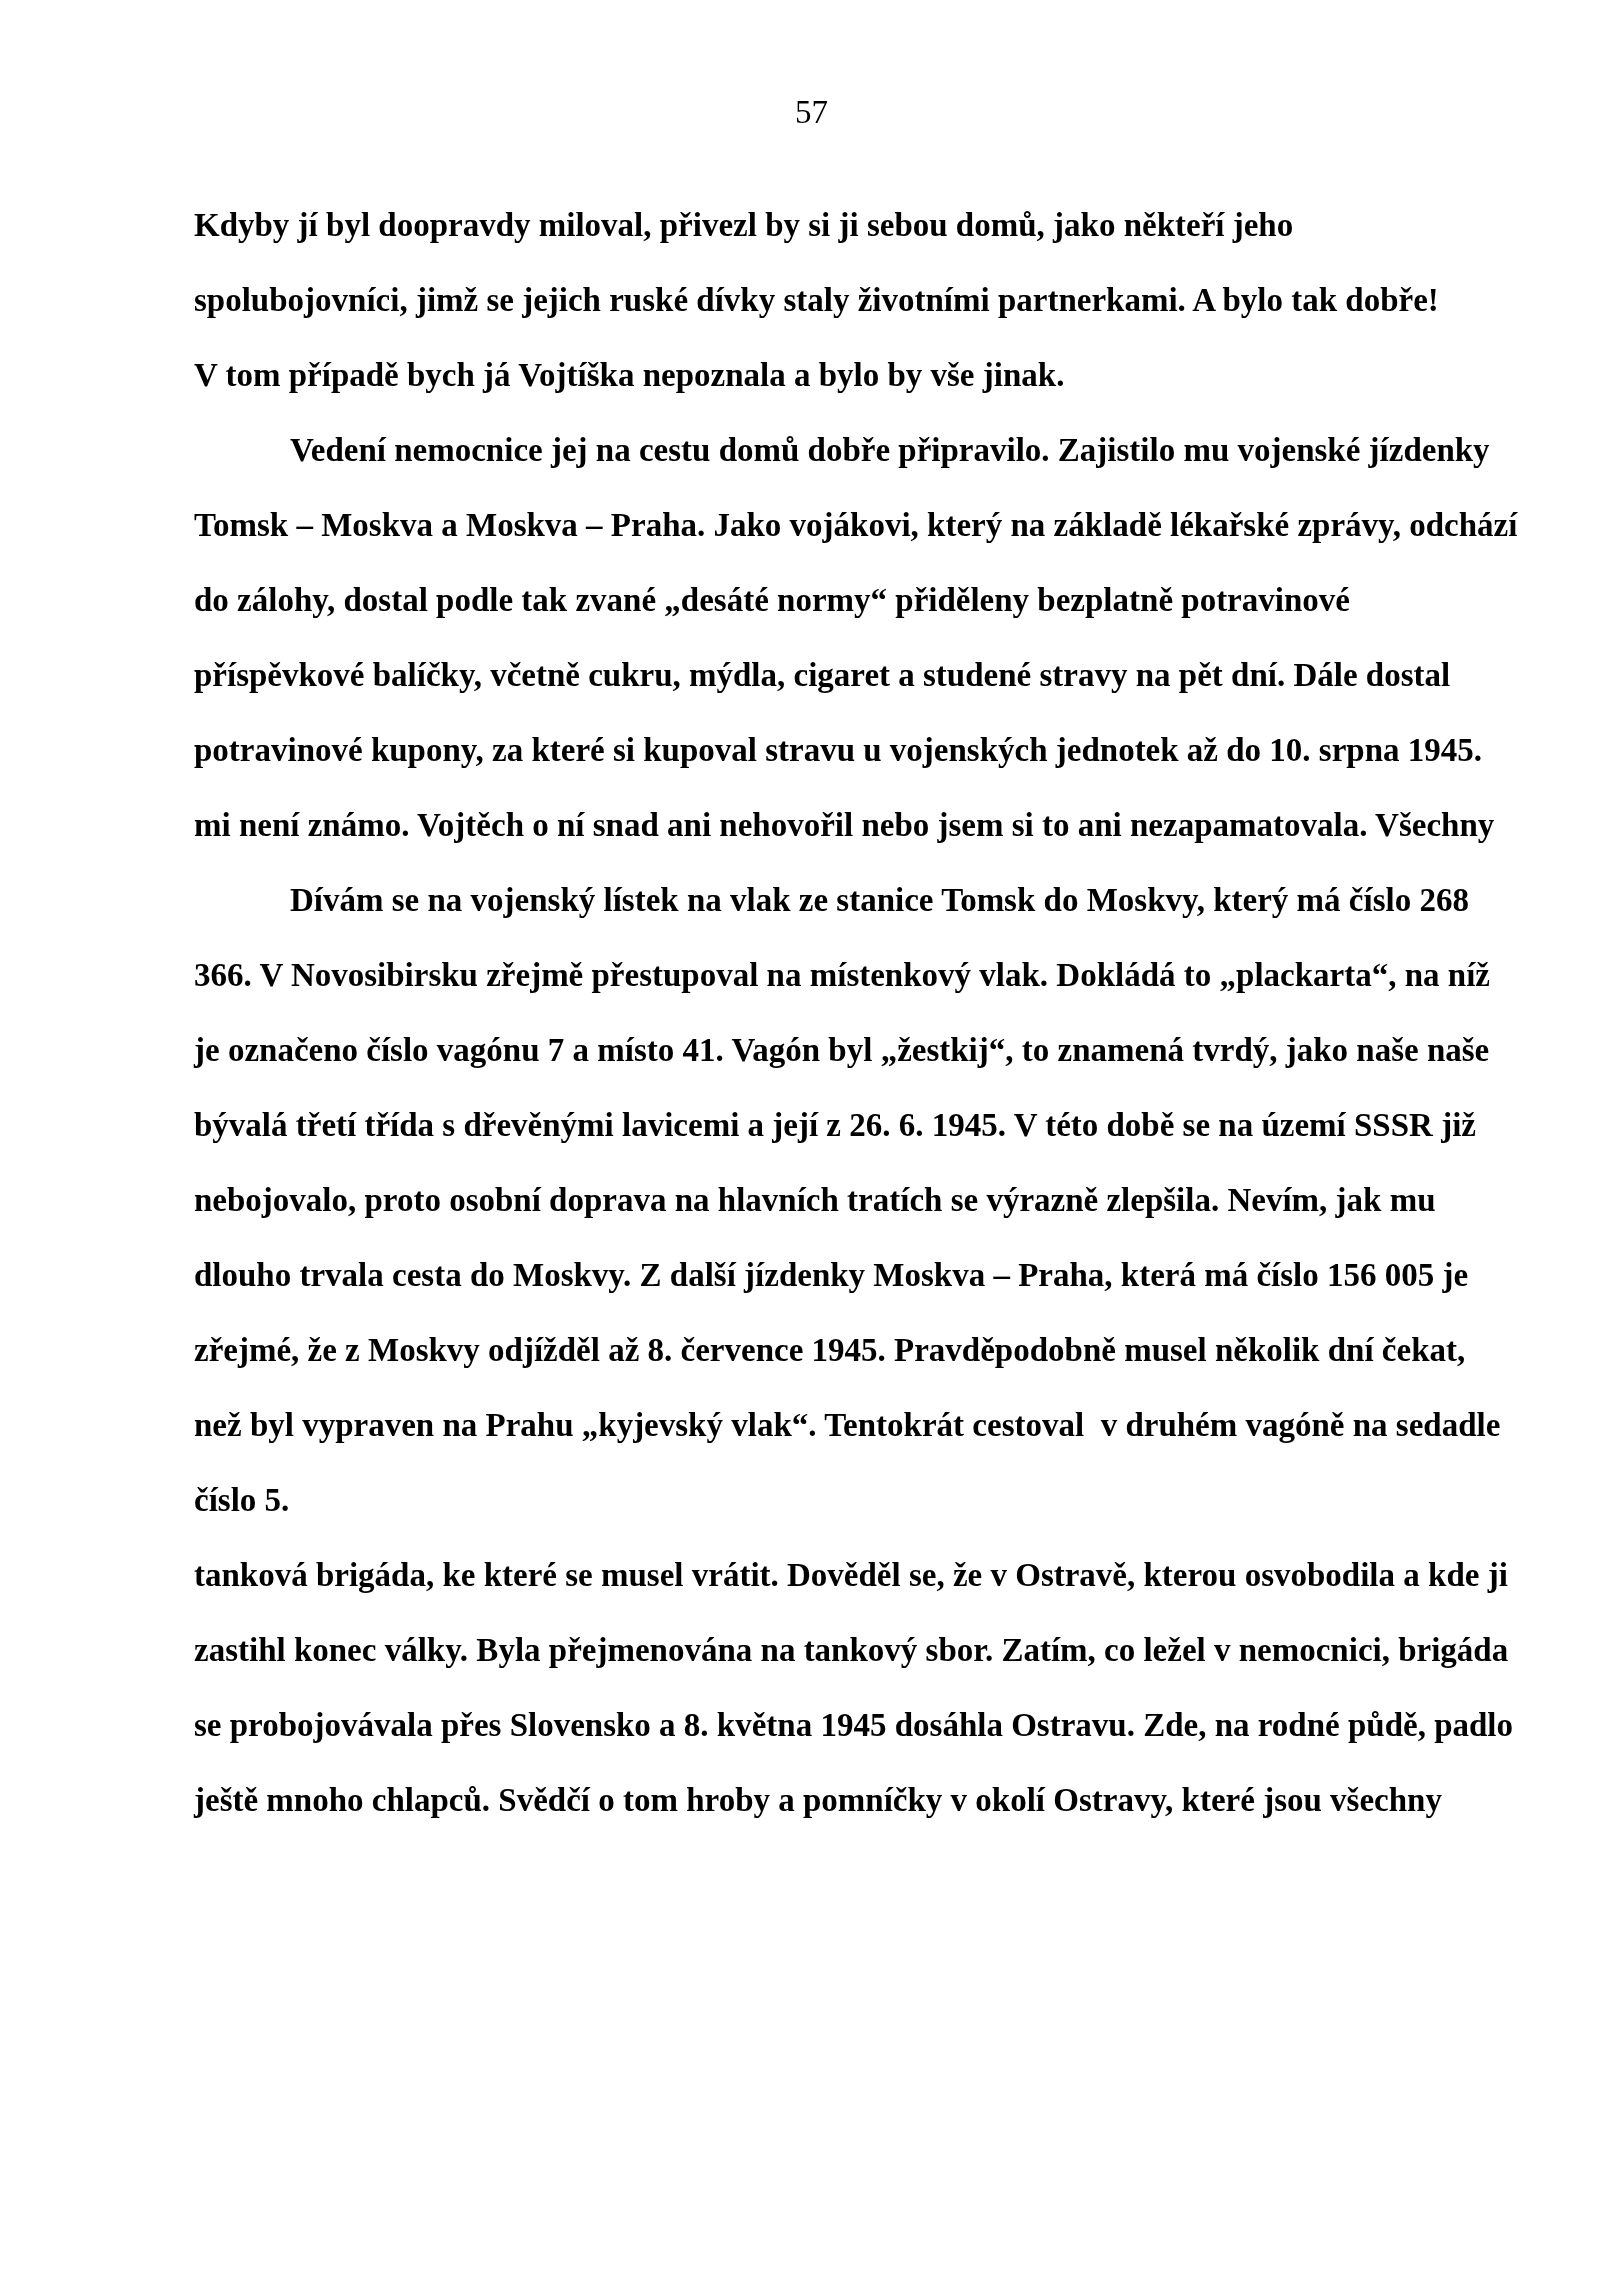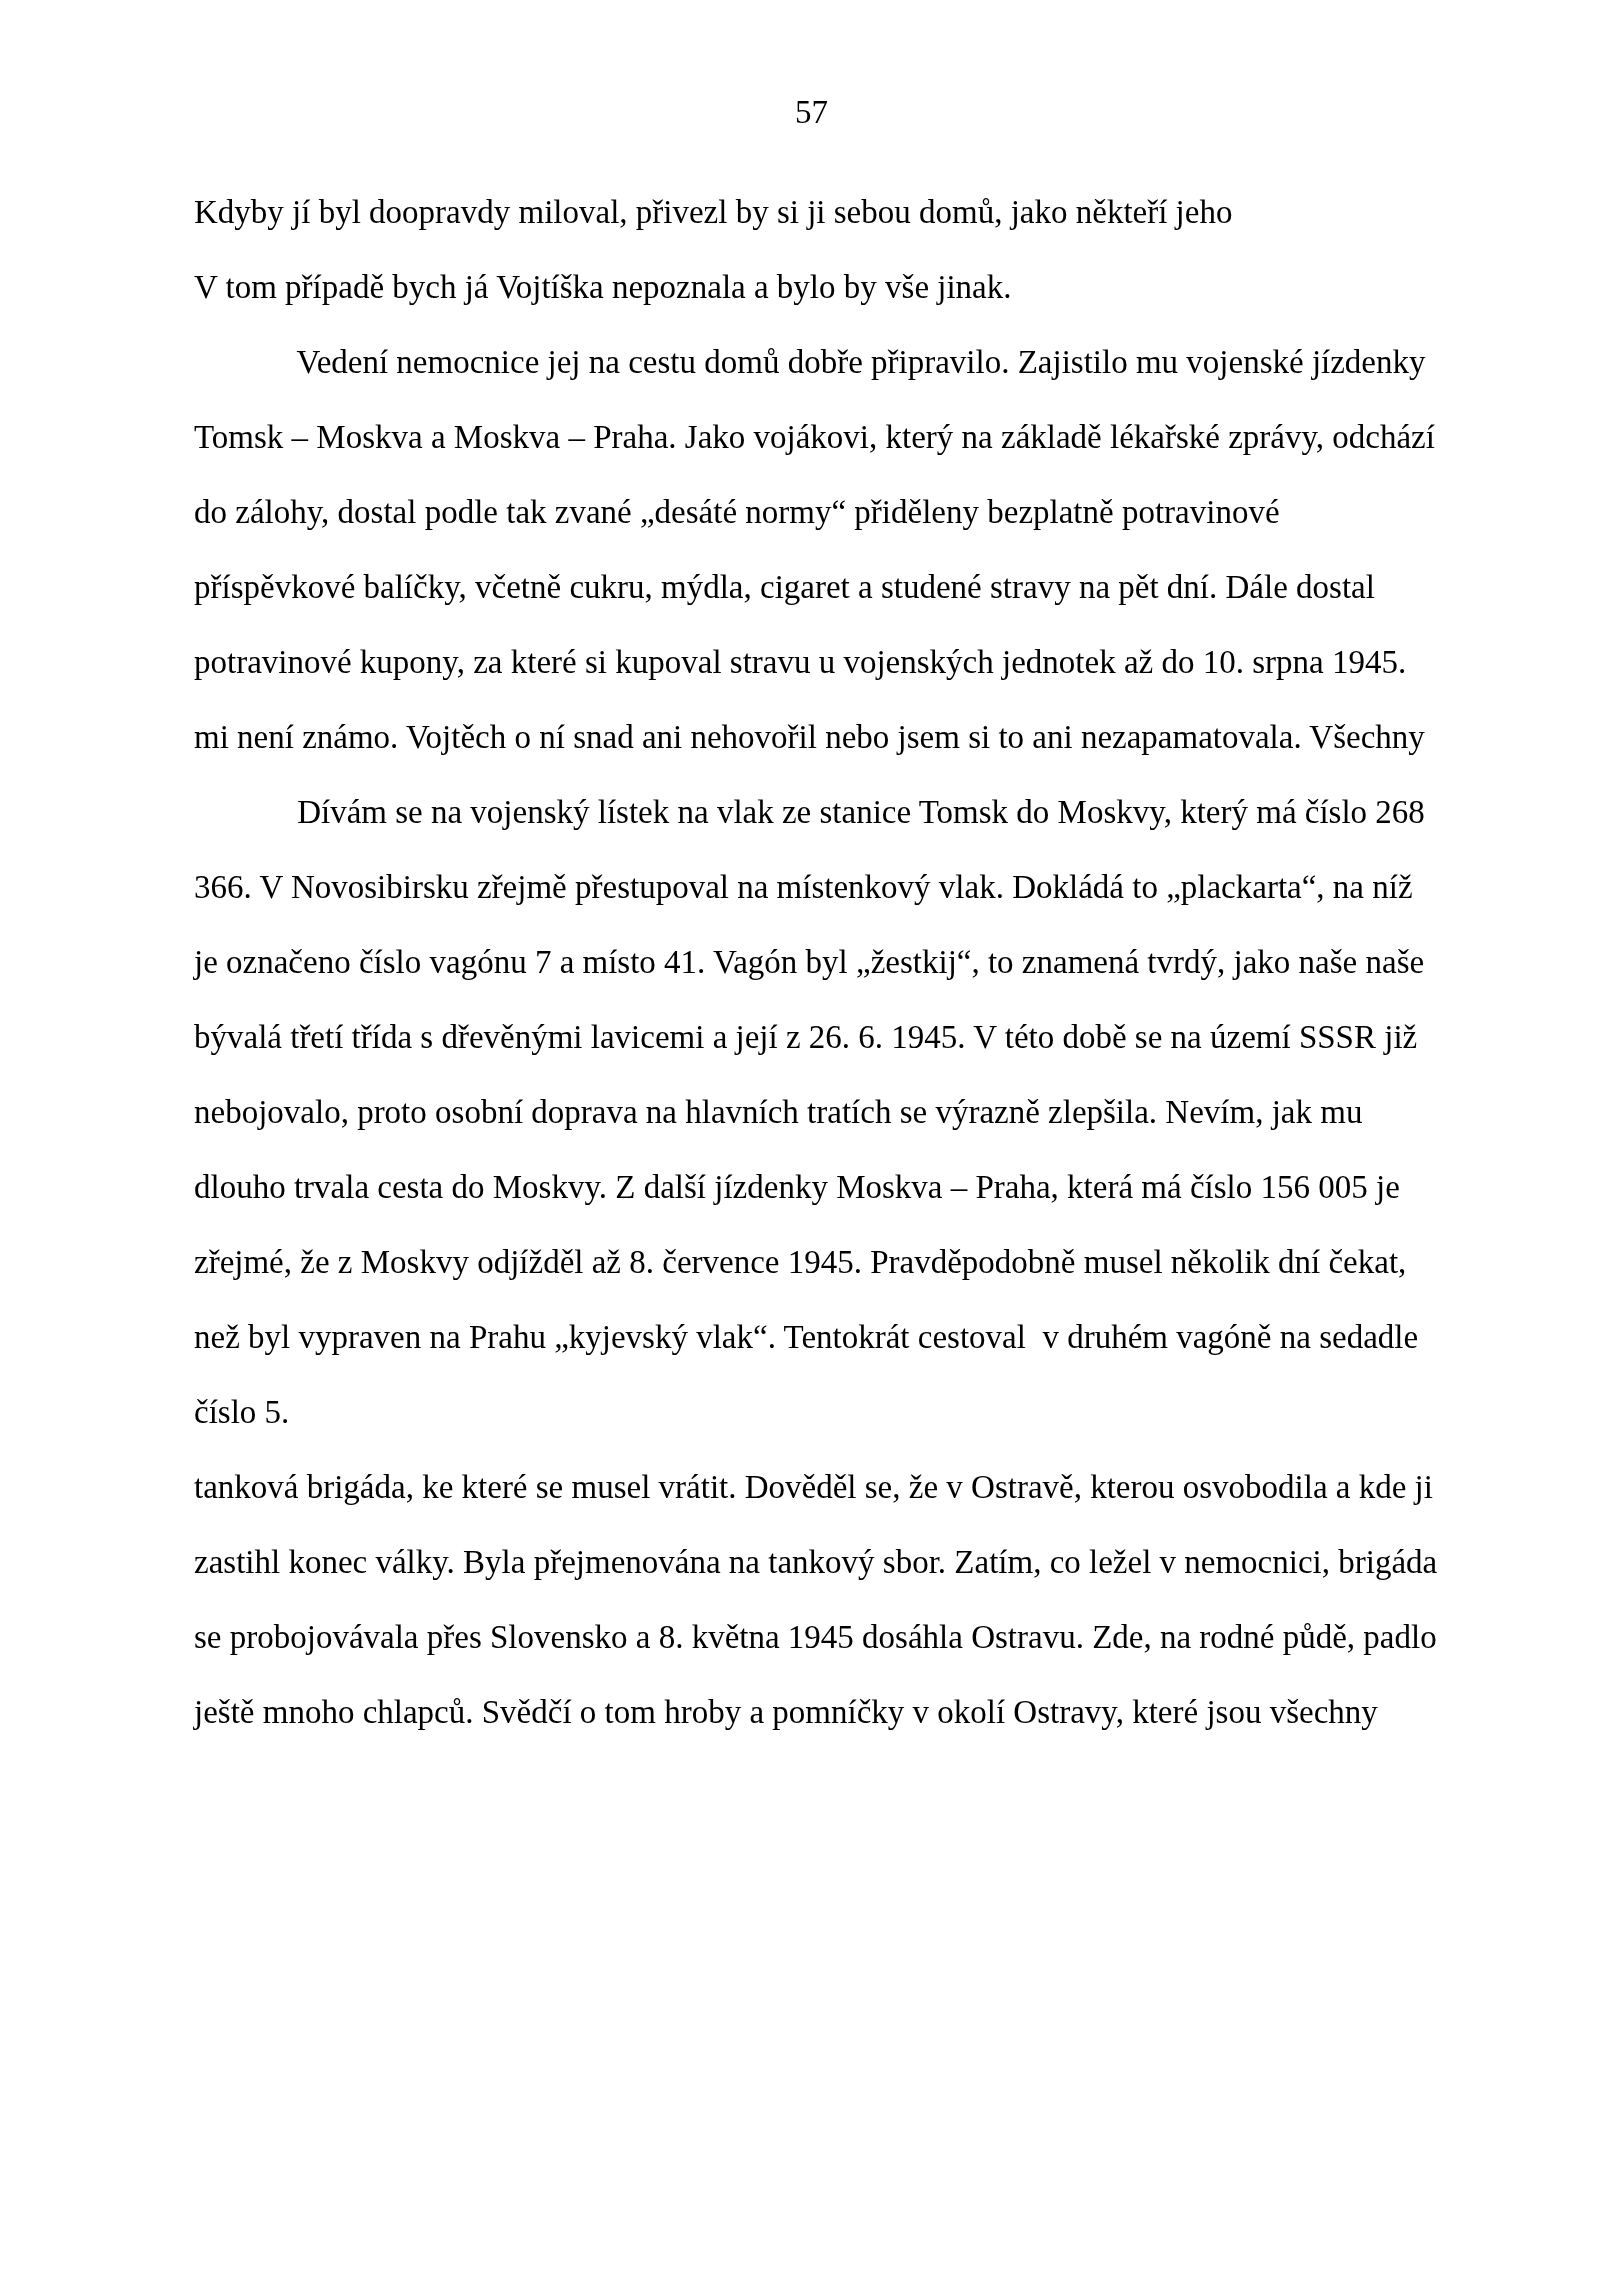--- a/index.html
+++ b/index.html
@@ -21,40 +21,42 @@
     top: 94px;
     left: 0;
     width: 100%;
     text-align: center;
     font-size: 33px;
     line-height: 37px;
   }
   .text-body {
     position: absolute;
     left: 194px;
-    top: 175px;
+    top: 188px;
     width: 1238px;
+    font-weight: bold;
   }
   .line {
     font-size: 33px;
     line-height: 75px;
     white-space: pre; 
   }
   .line.indent {
     text-indent: 96px;
     text-align: center;
   }
 </style>
 </head>
 <body>
 
 <div class="page">
   <div class="page-number">57</div>
   <div class="text-body">
       <div class="line">Kdyby jí byl doopravdy miloval, přivezl by si ji sebou domů, jako někteří jeho</div>
+      <div class="line">spolubojovníci, jimž se jejich ruské dívky staly životními partnerkami. A bylo tak dobře!</div>
       <div class="line">V tom případě bych já Vojtíška nepoznala a bylo by vše jinak.</div>
       <div class="line indent">Vedení nemocnice jej na cestu domů dobře připravilo. Zajistilo mu vojenské jízdenky</div>
       <div class="line">Tomsk – Moskva a Moskva – Praha. Jako vojákovi, který na základě lékařské zprávy, odchází</div>
       <div class="line">do zálohy, dostal podle tak zvané „desáté normy“ přiděleny bezplatně potravinové</div>
       <div class="line">příspěvkové balíčky, včetně cukru, mýdla, cigaret a studené stravy na pět dní. Dále dostal</div>
       <div class="line">potravinové kupony, za které si kupoval stravu u vojenských jednotek až do 10. srpna 1945.</div>
       <div class="line">mi není známo. Vojtěch o ní snad ani nehovořil nebo jsem si to ani nezapamatovala. Všechny</div>
       <div class="line indent">Dívám se na vojenský lístek na vlak ze stanice Tomsk do Moskvy, který má číslo 268</div>
       <div class="line">366. V Novosibirsku zřejmě přestupoval na místenkový vlak. Dokládá to „plackarta“, na níž</div>
       <div class="line">je označeno číslo vagónu 7 a místo 41. Vagón byl „žestkij“, to znamená tvrdý, jako naše naše</div>

